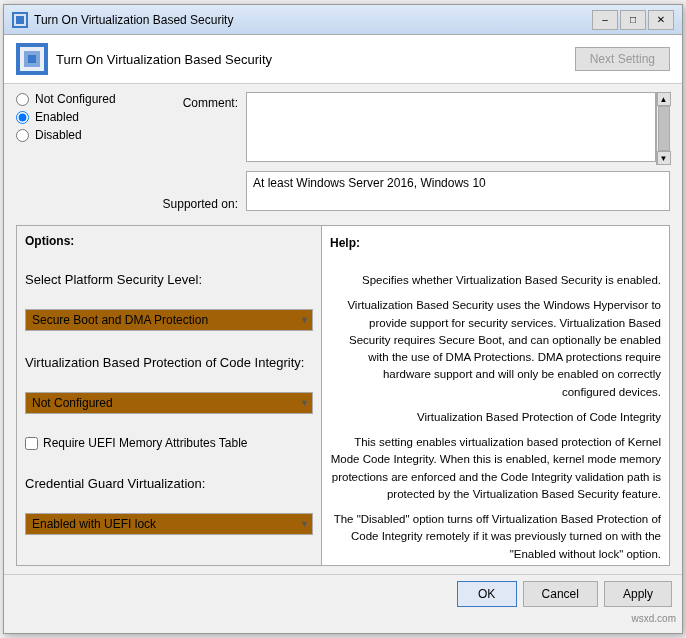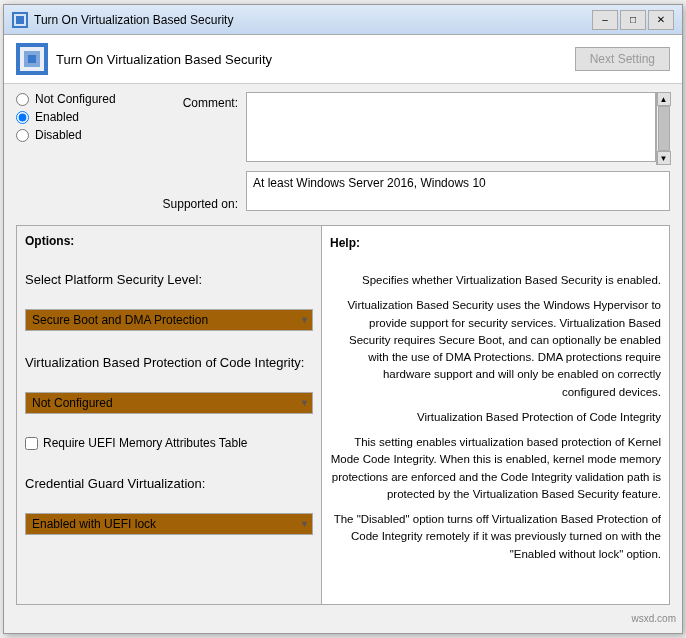--- a/index.html
+++ b/index.html
@@ -441,14 +441,19 @@
           <p>Specifies whether Virtualization Based Security is enabled.</p>
           <p>Virtualization Based Security uses the Windows Hypervisor to provide support for security services. Virtualization Based Security requires Secure Boot, and can optionally be enabled with the use of DMA Protections. DMA protections require hardware support and will only be enabled on correctly configured devices.</p>
           <p>Virtualization Based Protection of Code Integrity</p>
           <p>This setting enables virtualization based protection of Kernel Mode Code Integrity. When this is enabled, kernel mode memory protections are enforced and the Code Integrity validation path is protected by the Virtualization Based Security feature.</p>
           <p>The "Disabled" option turns off Virtualization Based Protection of Code Integrity remotely if it was previously turned on with the "Enabled without lock" option.</p>
         </div>
       </div>
     </div>
   </div>
 
+  <div class="bottom-bar">
+    <button class="bottom-btn primary">OK</button>
+    <button class="bottom-btn">Cancel</button>
+    <button class="bottom-btn">Apply</button>
+  </div>
   <div class="watermark">wsxd.com</div>
 </div>
 
 </body></html>

